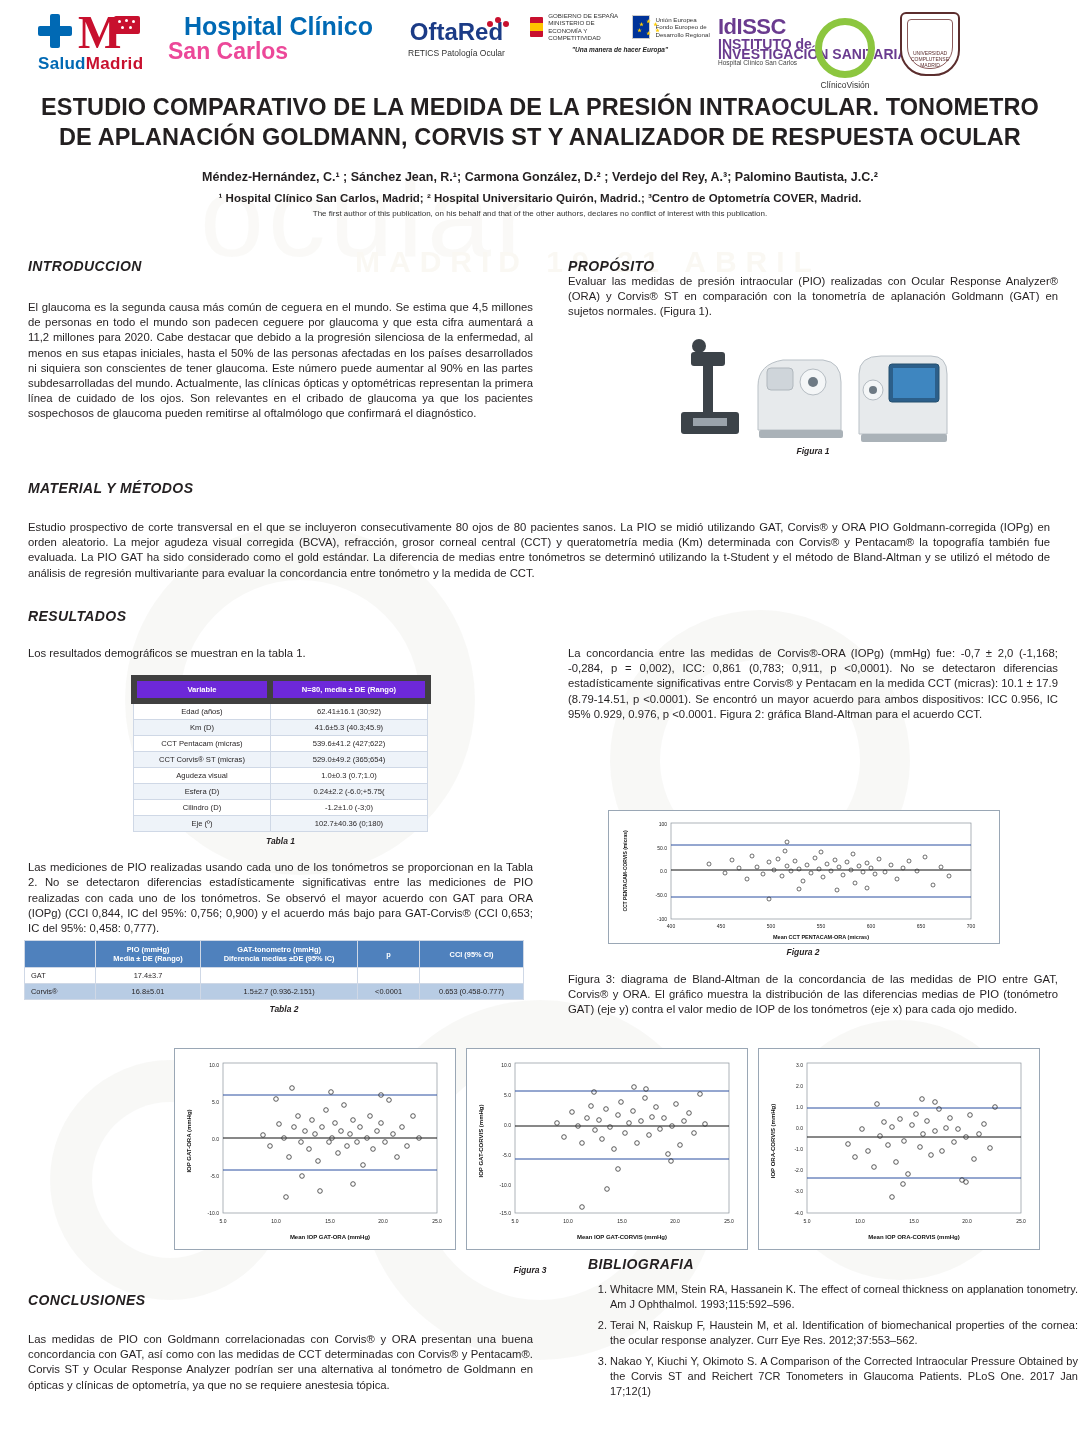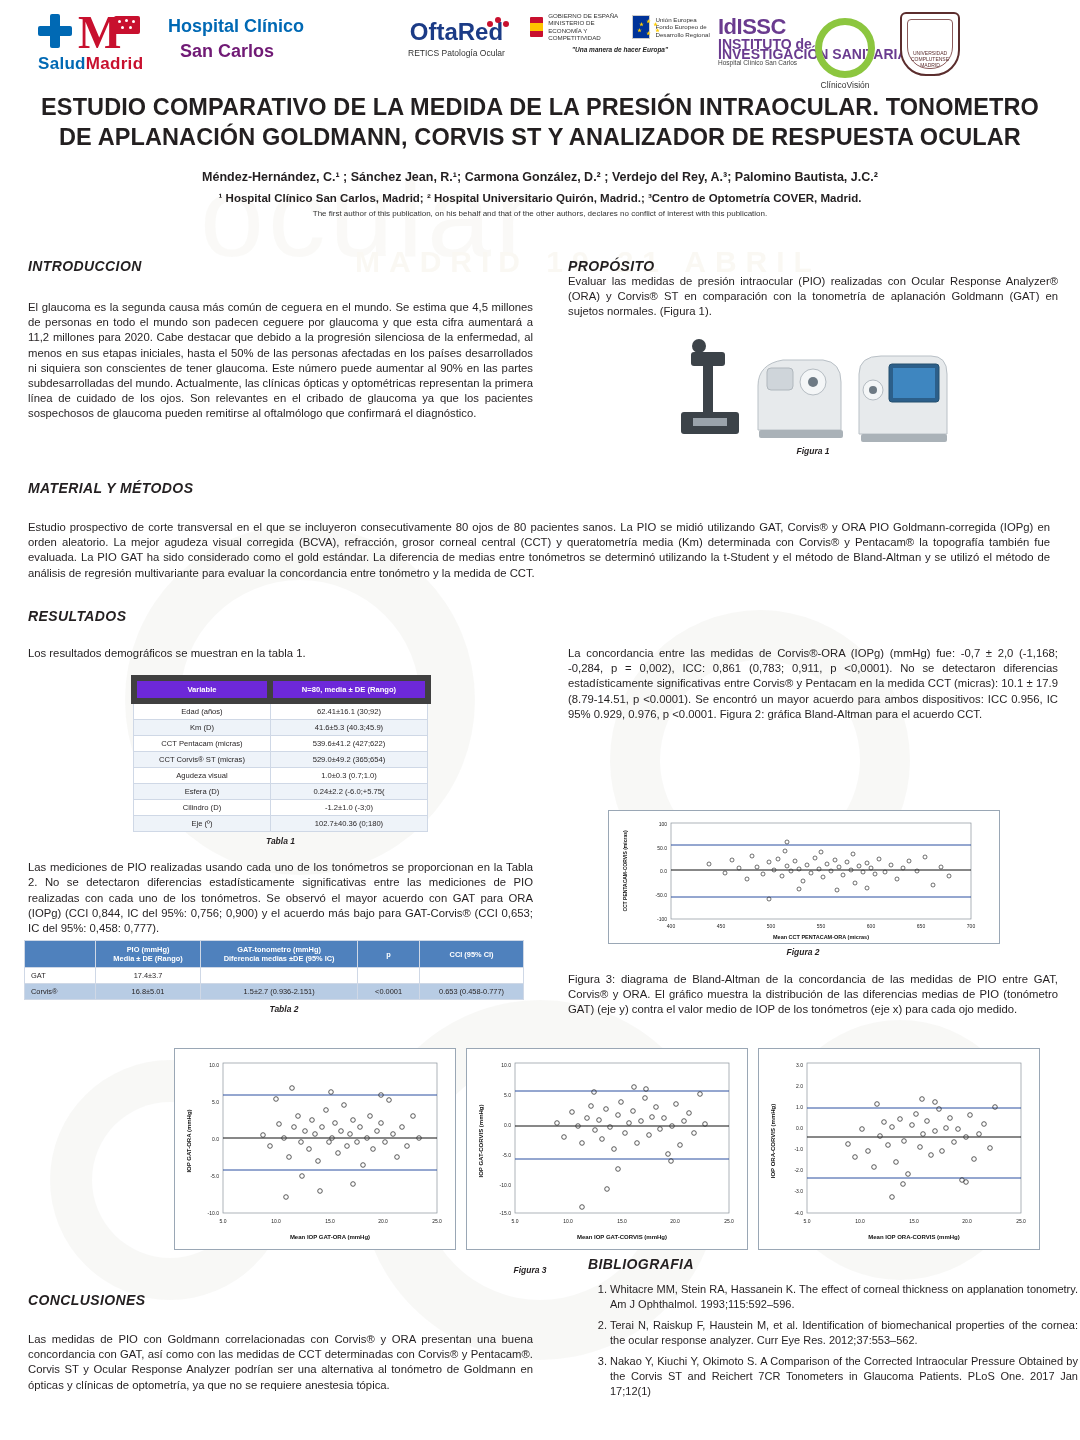--- a/index.html
+++ b/index.html
@@ -36,22 +36,22 @@
   .salud .cross .v{left:12px;top:0;width:10px;height:34px;border-radius:2px;}
   .salud .cross .h{left:0;top:12px;width:34px;height:10px;border-radius:2px;}
   .salud .m{position:absolute;left:40px;top:-2px;font-size:46px;font-weight:bold;color:#c8102e;line-height:42px;font-family:"Liberation Serif",serif;}
   .salud .madridflag{position:absolute;left:76px;top:2px;width:26px;height:18px;background:#c8102e;border-radius:2px;}
   .salud .madridflag i{position:absolute;background:#fff;width:3px;height:3px;border-radius:50%;}
   .salud .word{position:absolute;left:0;top:40px;font-size:17px;letter-spacing:.3px;}
   .salud .word b{color:#0069b4;font-weight:bold;}
   .salud .word i{color:#c8102e;font-style:normal;font-weight:bold;}
 
   .hcsc{left:168px;top:14px;}
-  .hcsc .l1{font-size:18px;font-weight:bold;color:#0069b4;line-height:25px;}
-  .hcsc .l2{font-size:18px;font-weight:bold;color:#701a75;line-height:25px;margin-left:12px;}
+  .hcsc .l1{font-size:25px;font-weight:bold;color:#0069b4;line-height:25px;margin-left:16px;}
+  .hcsc .l2{font-size:23px;font-weight:bold;color:#ec4899;line-height:25px;}
 
   .oftared{left:408px;top:18px;text-align:center;}
   .oftared .mark{font-size:24px;font-weight:bold;color:#1b3b86;letter-spacing:0;}
   .oftared .sub{font-size:8.5px;color:#333;margin-top:2px;}
 
   .eu{left:530px;top:12px;width:180px;height:56px;font-size:6.2px;color:#333;}
   .eu .row{display:flex;align-items:center;gap:5px;}
   .eu .flag{width:32px;height:22px;background:#003399;position:relative;border:1px solid #ccc;}
   .eu .flag b{position:absolute;color:#ffcc00;font-size:5px;}
   .eu .txt{line-height:7.4px;}

